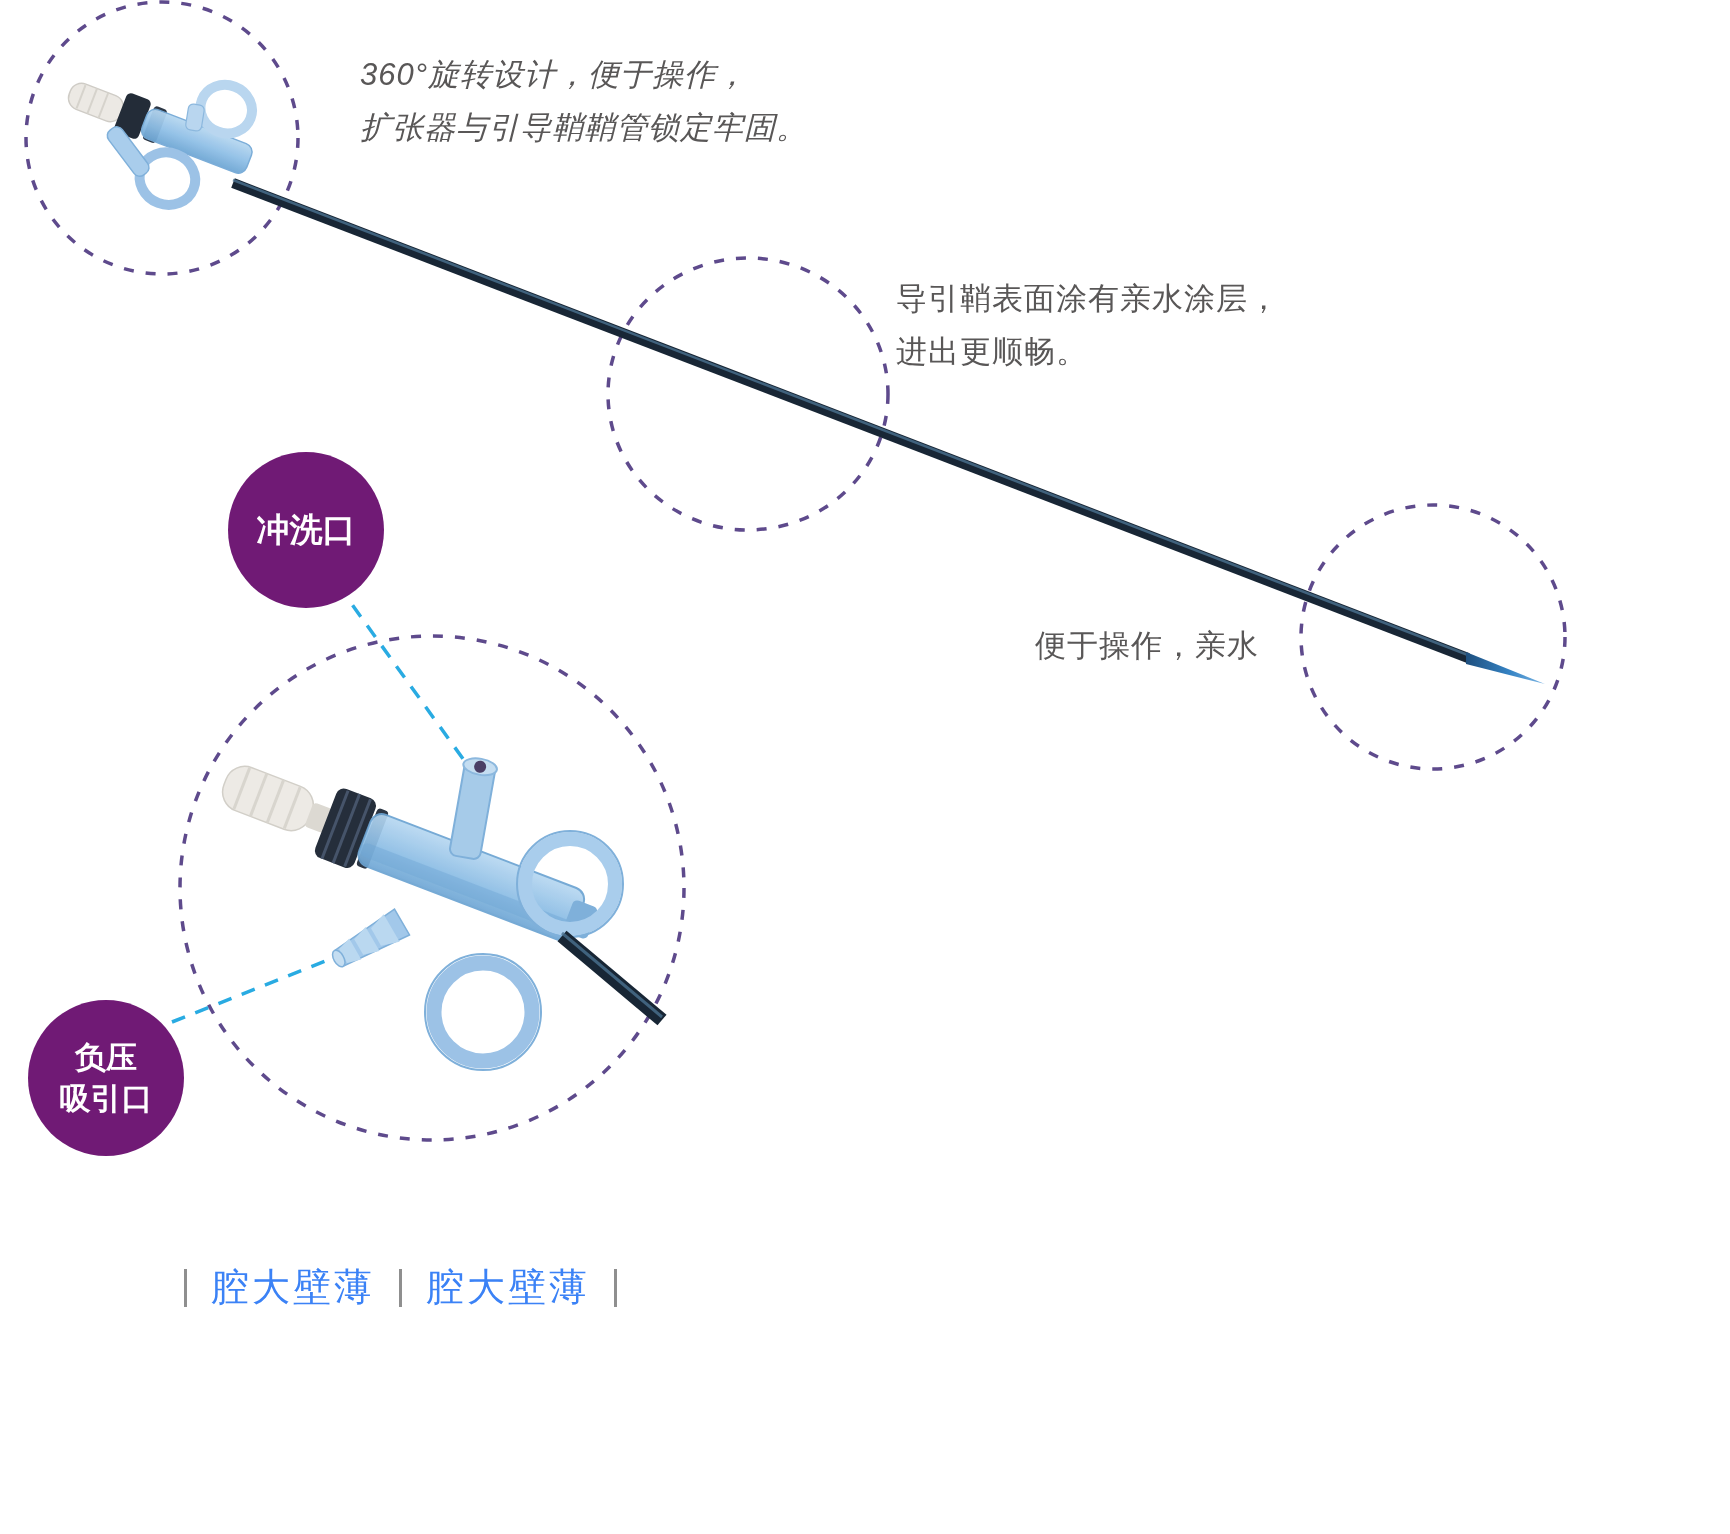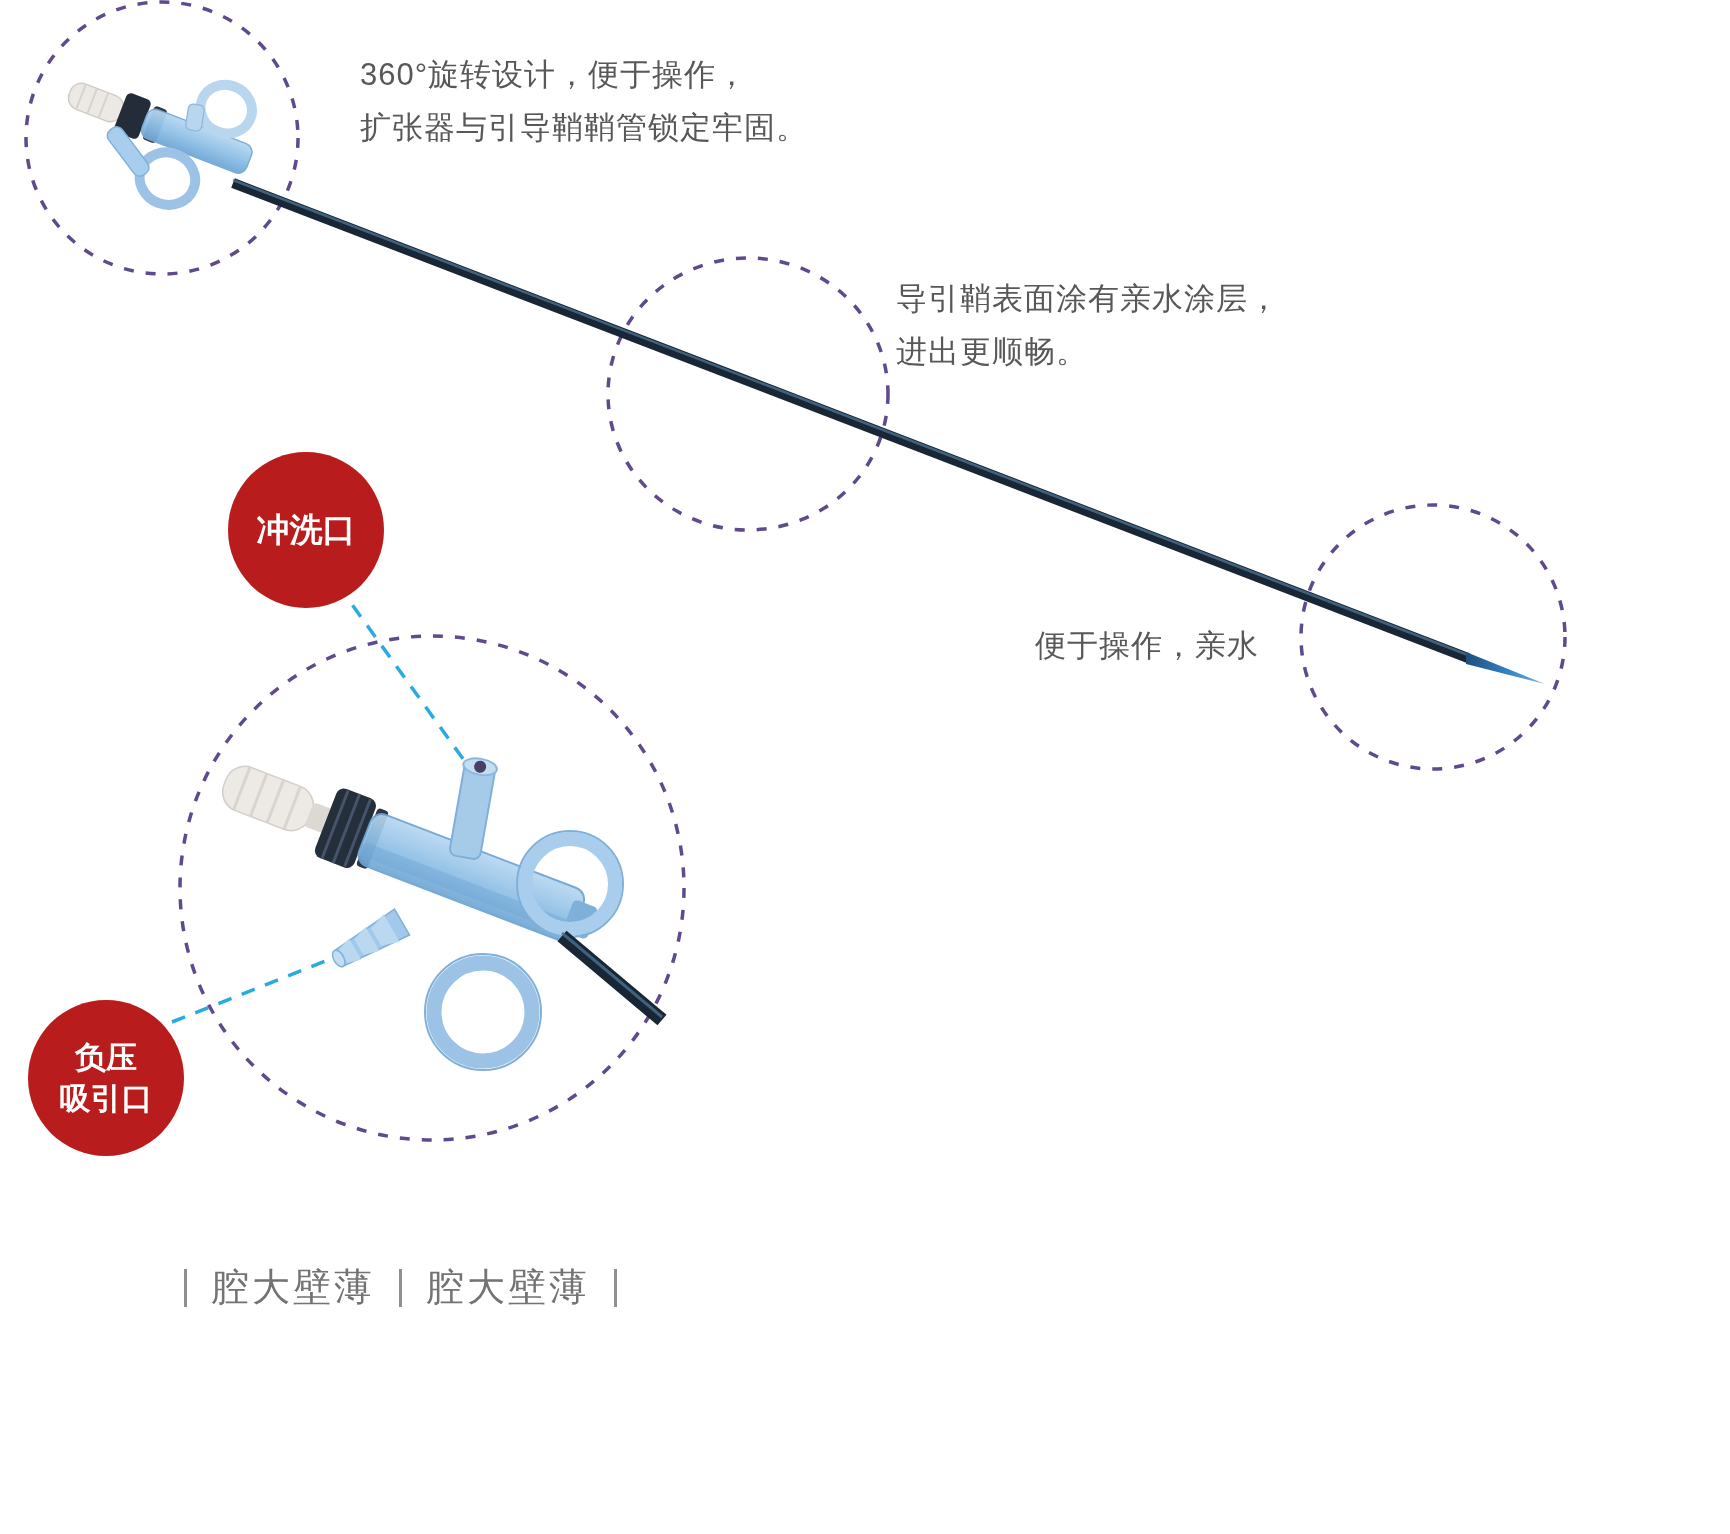--- a/index.html
+++ b/index.html
@@ -22,29 +22,29 @@
   }
   
   .anno {
     position: absolute;
     color: #595757;
     font-size: 31px;
     line-height: 53px;
     letter-spacing: 1px;
     white-space: nowrap;
   }
-  .anno-rotation { left: 360px; top: 48px; }
+  .anno-rotation { left: 360px; top: 48px; font-style: italic; }
   .anno-coating  { left: 896px; top: 272px; }
   .anno-tip      { left: 1035px; top: 618px; line-height: 55px; }
   
   .badge {
     position: absolute;
     width: 156px; height: 156px;
     border-radius: 50%;
-    background: #b91c1c;
+    background: #701a75;
     color: #ffffff;
     display: flex;
     flex-direction: column;
     align-items: center;
     justify-content: center;
     font-weight: bold;
     text-align: center;
   }
   .badge-flush { left: 228px; top: 452px; font-size: 33px; }
   .badge-suction { left: 28px; top: 1000px; font-size: 31px; line-height: 41px; }
@@ -57,21 +57,21 @@
     display: flex;
     align-items: center;
   }
   .feature-row.second { margin-top: 26px; margin-left: 20px; }
   .feature-bar {
     width: 3px; height: 38px;
     background: #8f8f8f;
     margin: 0 24px;
   }
   .feature-item {
-    color: #737373;
+    color: #3b82f6;
     font-size: 38px;
     letter-spacing: 3px;
     white-space: nowrap;
   }
 </style>
 </head>
 <body>
 
 <div class="canvas">
 

